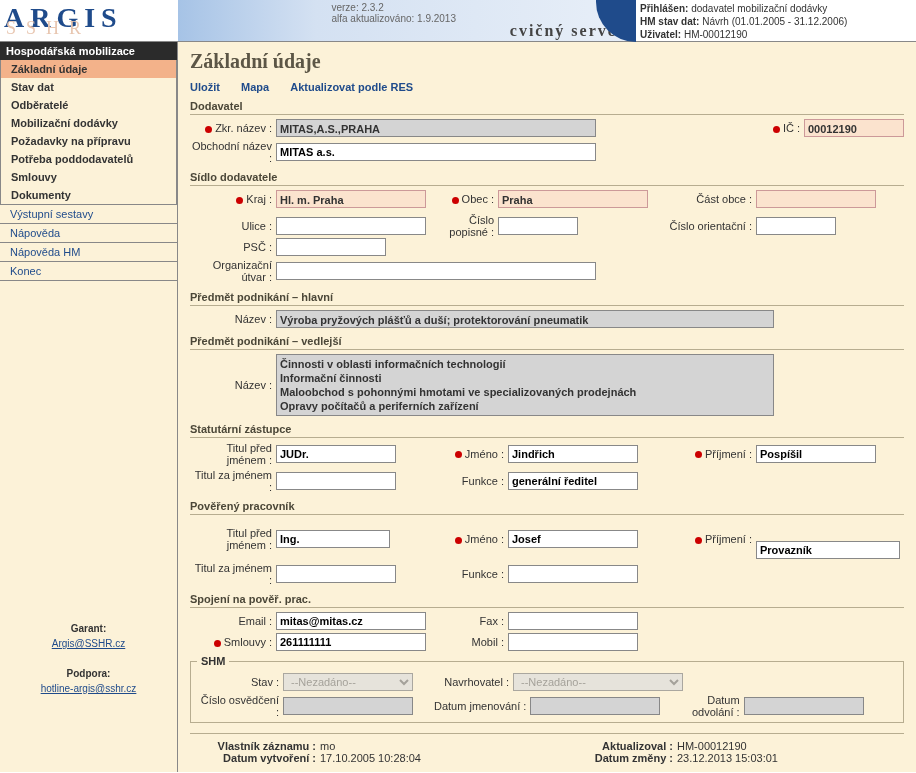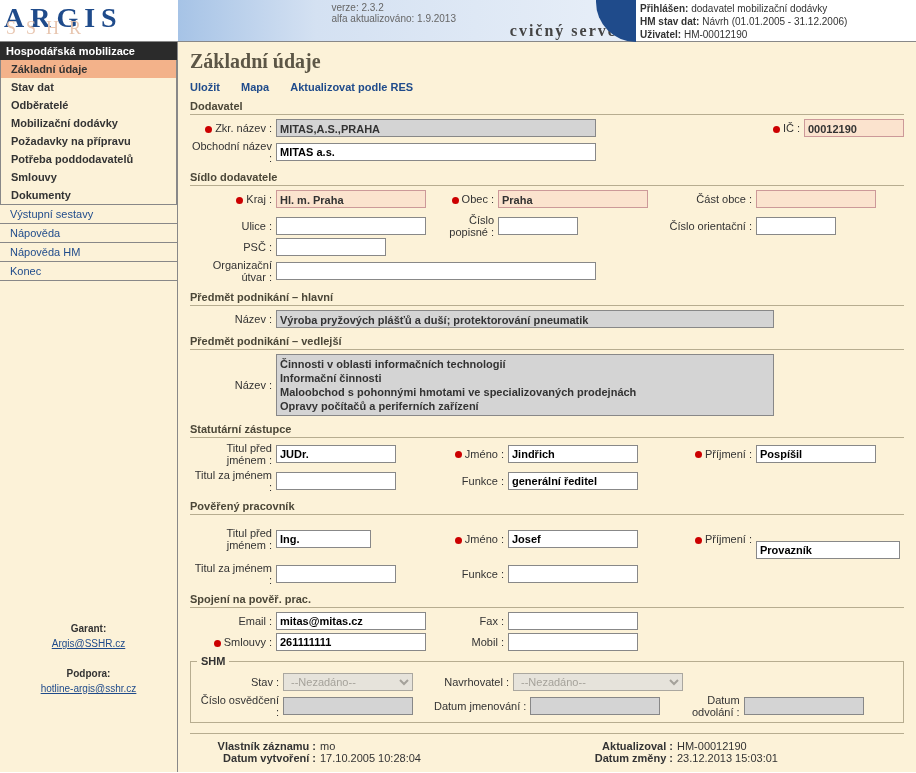--- a/index.html
+++ b/index.html
@@ -198,21 +198,21 @@
           <div class="lab2" style="width:80px"><span>Funkce :</span></div>
         <input type="text" style="width: 130px; font-weight: bold;" value="generální ředitel">
         </div>
       <div class="c"></div>
     </div>
 
     <div class="section-title">Pověřený pracovník</div>
     <div class="col3">
       <div class="c">
           <div class="lab" style="line-height:1.1"><span>Titul před jménem :</span></div>
-        <input type="text" style="width: 95px; font-weight: bold;" value="Ing.">
+        <input type="text" style="width: 114px; font-weight: bold;" value="Ing.">
         </div>
       <div class="c">
           <div class="lab2" style="width:80px"><span class="dot"></span><span>Jméno :</span></div>
         <input type="text" style="width: 130px; font-weight: bold;" value="Josef">
         </div>
       <div class="c">
           <div class="lab2" style="width:90px"><span class="dot"></span><span>Příjmení :</span></div>
         <input type="text" style="width: 144px; font-weight: bold; margin-top: 22px;" value="Provazník">
         </div>
     </div>

